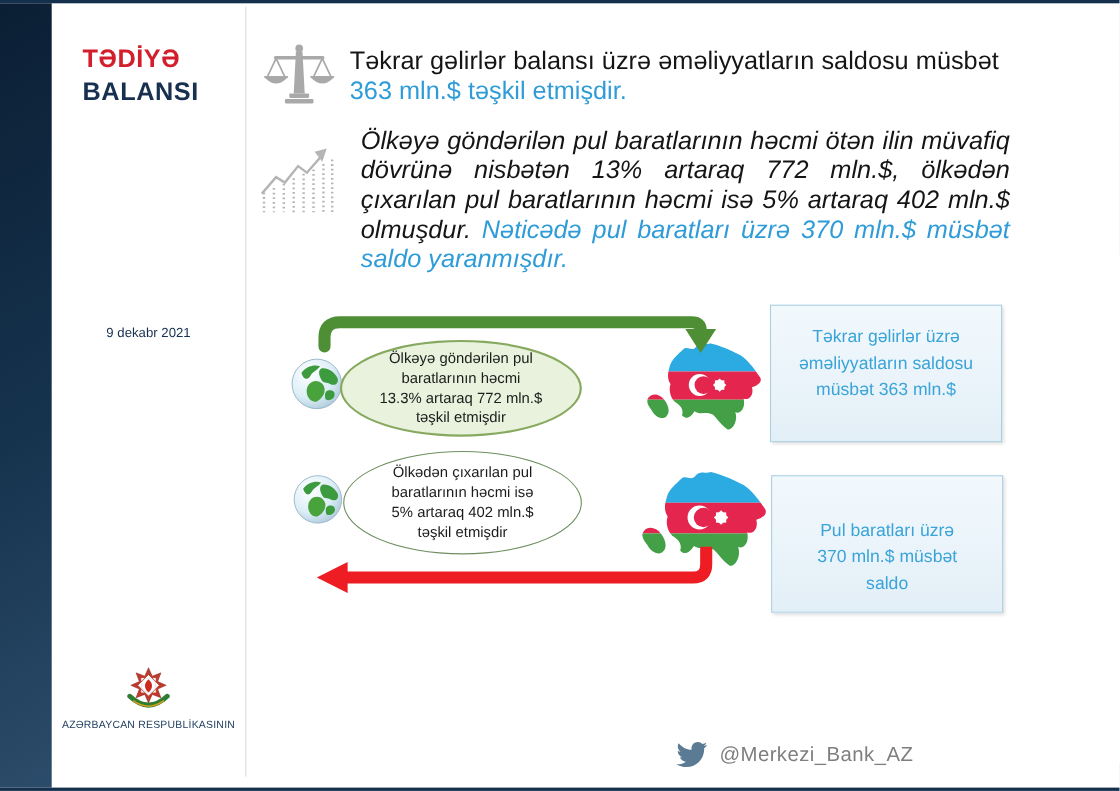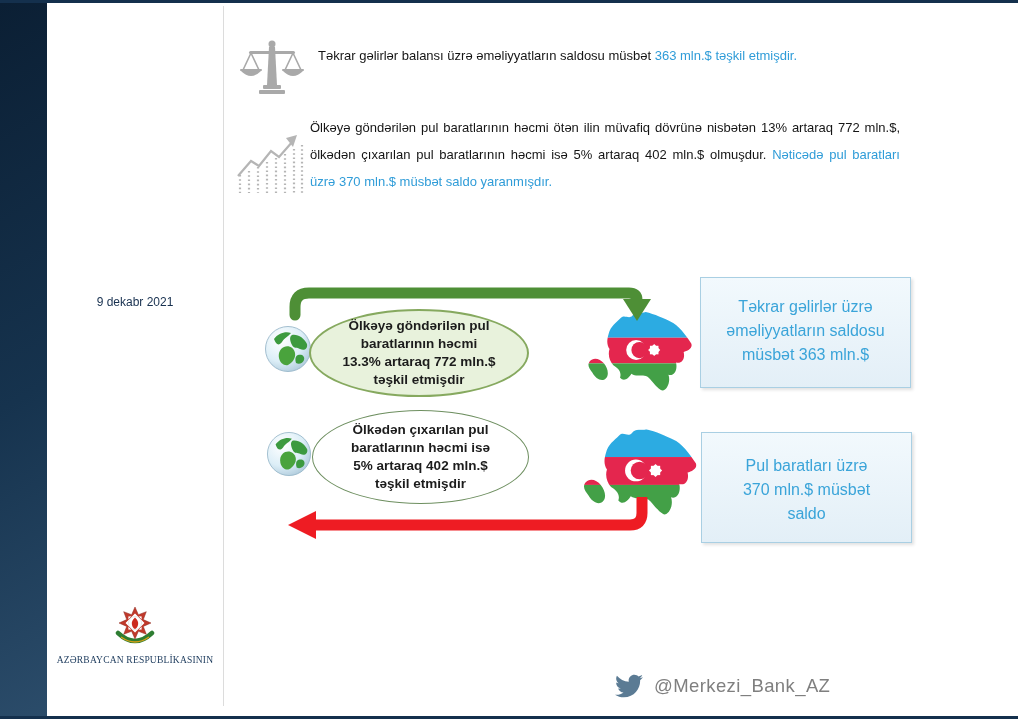--- a/index.html
+++ b/index.html
@@ -16,69 +16,73 @@
   }
   .divider{position:absolute;left:223px;top:6px;width:1px;height:700px;background:#dcdcdc;}
 
   .title-block{position:absolute;left:75px;top:38px;font-weight:bold;font-size:23px;line-height:30px;letter-spacing:.5px;}
   .title-block .t-red{display:block;color:#d21f2b;}
   .title-block .t-navy{display:block;color:#17304f;}
 
   .date{position:absolute;left:47px;top:295px;width:176px;text-align:center;
         font-size:12px;color:#17304f;}
 
-  .statement{position:absolute;width:590px;margin:0;font-size:13px;line-height:27px;
+  .statement{position:absolute;width:590px;margin:0;font-size:23px;line-height:27px;
              text-align:justify;color:#151515;}
   .statement .blue{color:#2f9cd8;}
   .statement-1{left:318px;top:42px;}
-  .statement-2{left:310px;top:114px;}
+  .statement-2{left:328px;top:114px;font-style:italic;}
   .icon-box{position:absolute;}
   .icon-scales{left:239px;top:39px;}
   .icon-chart{left:237px;top:131px;}
 
   .bubble{position:absolute;border-radius:50%;display:flex;align-items:center;justify-content:center;
-          text-align:center;font-size:13.5px;line-height:18px;font-weight:bold;color:#1c1c1c;
+          text-align:center;font-size:13.5px;line-height:18px;font-weight:normal;color:#1c1c1c;
           white-space:pre-line;box-sizing:border-box;padding:6px 14px;}
   .bubble-1{left:309px;top:309px;width:220px;height:88px;background:#e8f2dc;border:2px solid #86a95f;}
   .bubble-2{left:312px;top:410px;width:217px;height:94px;background:#ffffff;border:1.5px solid #6e8f60;text-align:center;}
 
-  .callout{position:absolute;width:211px;height:111px;box-sizing:border-box;
+  .callout{position:absolute;width:211px;height:125px;box-sizing:border-box;
            background:linear-gradient(#f2f9fd,#e3eff7);border:1px solid #a9cfe3;
            box-shadow:2px 2px 3px rgba(0,0,0,.12);
            text-align:center;font-size:16px;line-height:24px;color:#3aa4d9;white-space:pre-line;}
   .callout-1{left:700px;top:277px;padding-top:17px;}
-  .callout-2{left:701px;top:432px;padding-top:21px;}
+  .callout-2{left:701px;top:432px;padding-top:38px;}
 
   .globe{position:absolute;}
   .globe-1{left:264px;top:325px;}
   .globe-2{left:266px;top:431px;}
   .map{position:absolute;}
   .map-1{left:582px;top:301px;}
   .map-2{left:577px;top:419px;}
   .arrow{position:absolute;z-index:3;}
   .arrow-green{left:281px;top:281px;}
   .arrow-red{left:282px;top:497px;}
 
-  .logo-block{position:absolute;left:47px;top:604px;width:176px;text-align:center;color:#1c3a5c;font-family:Liberation Serif, serif;}
+  .logo-block{position:absolute;left:47px;top:604px;width:176px;text-align:center;color:#1c3a5c;}
   .logo-block .emblem{display:block;margin:0 auto 4px auto;}
   .logo-small{font-size:9.5px;letter-spacing:.2px;line-height:12px;}
   .logo-large{font-size:19.5px;letter-spacing:.6px;line-height:23px;margin-top:2px;}
 
   .twitter-row{position:absolute;left:612px;top:672px;display:flex;align-items:center;}
   .twitter-row .handle{margin-left:8px;font-size:18.5px;letter-spacing:.4px;color:#7f7f7f;}
 </style>
 </head>
 <body>
 
 <div class="slide">
   <div class="top-rule"></div>
   <div class="left-bar"></div>
   <div class="divider"></div>
   <div class="bottom-rule"></div>
 
+  <div class="title-block">
+    <span class="t-red">TƏDİYƏ</span>
+    <span class="t-navy">BALANSI</span>
+  </div>
 
   <div class="date">9 dekabr 2021</div>
 
   <div class="logo-block">
     <svg class="emblem" width="44" height="46" viewBox="0 0 44 46">
       <path d="M5,29 Q22,45 39,29" fill="none" stroke="#2e7d32" stroke-width="4.5" stroke-linecap="round"></path>
       <path d="M8,33 Q22,43 36,33" fill="none" stroke="#d4a017" stroke-width="1.4"></path>
       <polygon fill="#c0392b" stroke="#8e2a20" stroke-width="0.5" points="22,3 25.4,10.7 33.3,7.7 30.3,15.6 38,19 30.3,22.4 33.3,30.3 25.4,27.3 22,35 18.6,27.3 10.7,30.3 13.7,22.4 6,19 13.7,15.6 10.7,7.7 18.6,10.7"></polygon>
       <rect x="15" y="12" width="14" height="14" fill="#ffffff" stroke="#c0392b" stroke-width="0.8"></rect>
       <rect x="15" y="12" width="14" height="14" fill="#ffffff" stroke="#c0392b" stroke-width="0.8" transform="rotate(45 22 19)"></rect>

